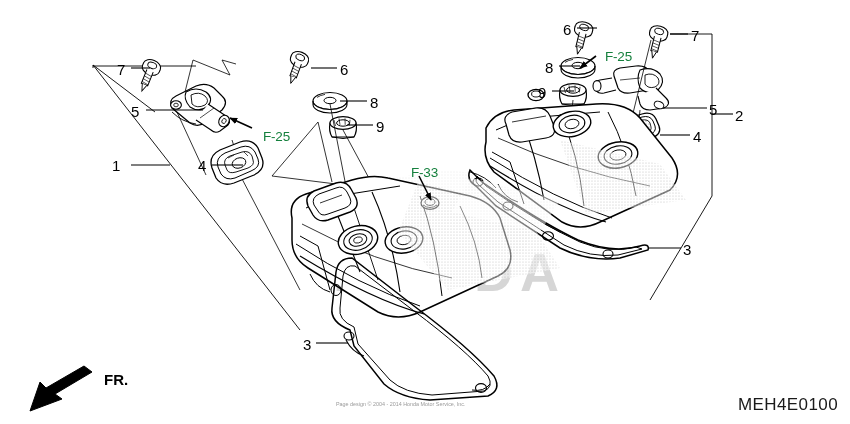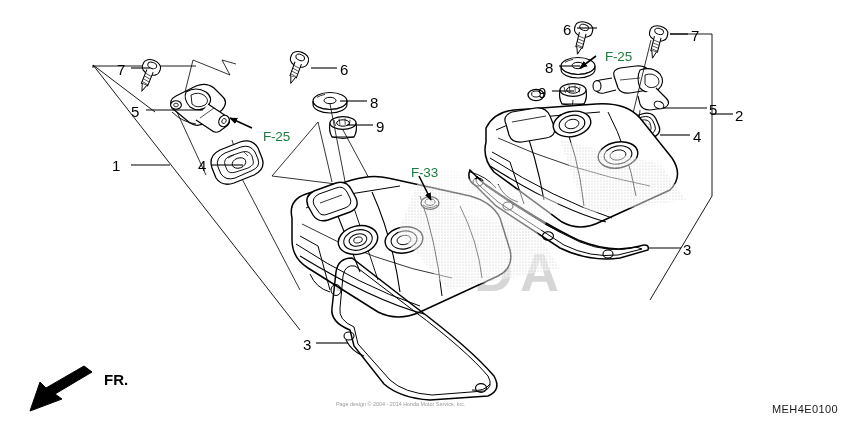--- a/index.html
+++ b/index.html
@@ -8,21 +8,21 @@
        font-family:"Liberation Sans","DejaVu Sans",sans-serif;}
   #stage{position:relative;width:850px;height:424px;background:#ffffff;}
   #stage svg{position:absolute;left:0;top:0;}
 
   .calloutnum{position:absolute;font-size:15px;font-weight:400;color:#000;
               font-family:"Liberation Sans",sans-serif;line-height:1;}
   .ftag{position:absolute;font-size:13.5px;font-weight:normal;color:#15803d;
         font-family:"Liberation Sans",sans-serif;letter-spacing:-0.2px;line-height:1;padding-left:7px;}
   .frlabel{position:absolute;font-size:15px;font-weight:bold;color:#000;
            font-family:"Liberation Sans",sans-serif;line-height:1;}
-  #partcode{position:absolute;right:12px;bottom:9px;font-size:11px;
+  #partcode{position:absolute;right:12px;bottom:9px;font-size:17px;
             letter-spacing:.4px;color:#1a1a1a;font-family:"Liberation Sans",sans-serif;}
   #copyright{position:absolute;left:336px;bottom:17px;font-size:5.4px;
              color:#9a9a9a;white-space:nowrap;font-family:"Liberation Sans",sans-serif;}
   #watermark{position:absolute;left:333px;top:245px;font-size:54px;font-weight:bold;
              letter-spacing:7px;color:#d6d6d6;font-family:"Liberation Sans",sans-serif;
              pointer-events:none;line-height:1;}
 </style>
 </head>
 <body>
 

